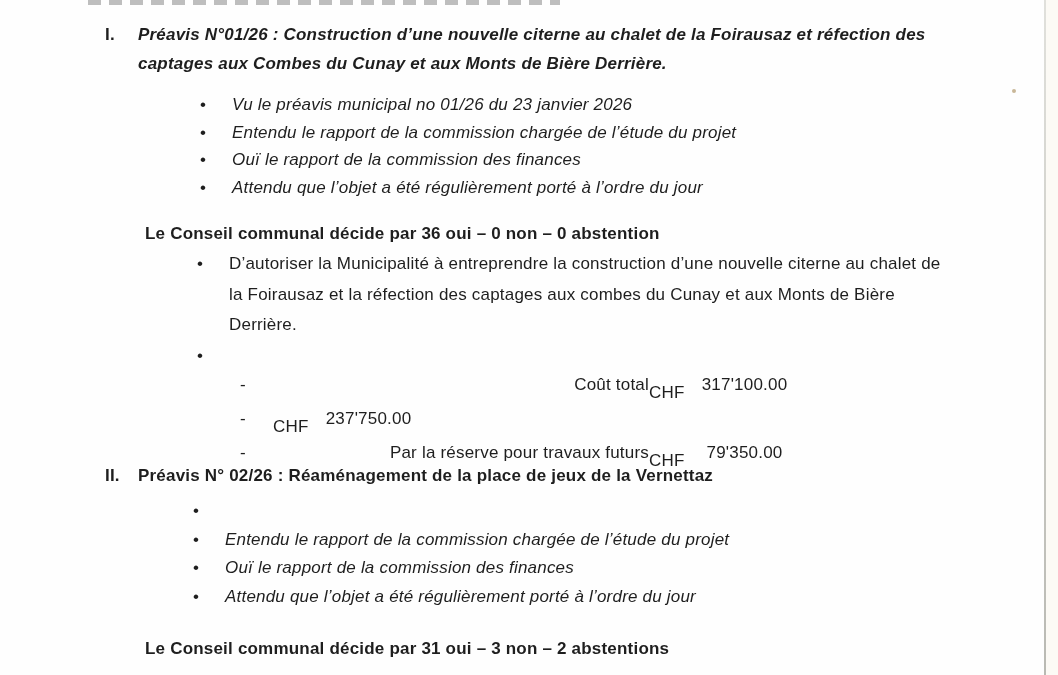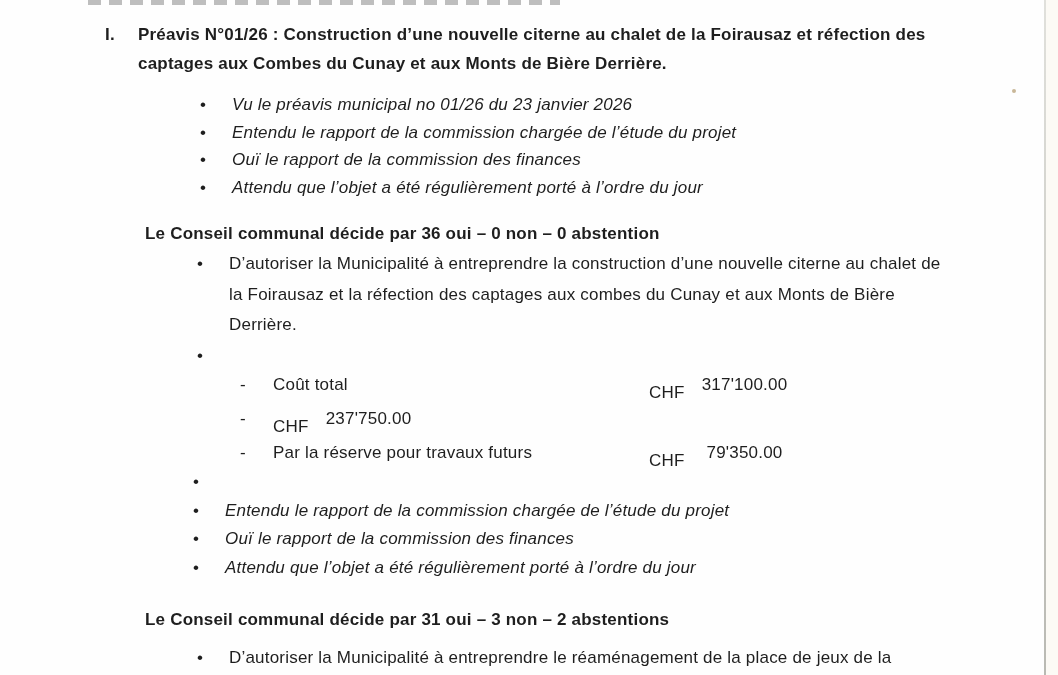--- a/index.html
+++ b/index.html
@@ -22,42 +22,42 @@
   .speck{position:absolute;left:1012px;top:89px;width:4px;height:4px;border-radius:50%;
     background:#b39a6e;opacity:.7;filter:blur(.5px);}
 
   .sec{position:absolute;left:105px;width:905px;font-size:17px;letter-spacing:.2px;}
   .sec1{top:20px;}
   .sec2{top:461px;}
 
   .hrow{display:flex;}
   .numeral{width:33px;font-weight:bold;flex:0 0 auto;line-height:29px;}
   .title{font-weight:bold;line-height:29px;}
-  .sec1 .title{width:852px;}
+  .sec1 .title{width:852px;font-style:italic;}
   .sec2 .title{width:860px;}
 
   .considerations{margin:13px 0 0 95px;font-style:italic;}
   .sec2 .considerations{margin-top:7px;margin-left:88px;}
   .crow{display:flex;line-height:27.5px;}
   .bullet{width:32px;flex:0 0 auto;font-style:normal;}
   .sec2 .crow{line-height:28.5px;}
 
   .decision-head{font-weight:bold;margin:21px 0 0 40px;line-height:24px;}
   .sec2 .decision-head{margin-top:26px;}
 
   .decisions{margin:3px 0 0 92px;}
   .drow{display:flex;line-height:30.5px;}
   .dtext{width:718px;}
   .sec2 .decisions{margin-top:11px;}
   .sec2 .dtext{width:738px;}
 
   .fin{margin:1px 0 0 135px;width:556px;}
   .frow{display:flex;line-height:26px;}
   .dash{width:33px;flex:0 0 auto;}
-  .flabel{width:376px;flex:0 0 auto;}
+  .flabel{width:376px;flex:0 0 auto;text-align:right;}
   .cur{width:48px;flex:0 0 auto;margin-top:8px;}
   .val{width:95px;flex:0 0 auto;text-align:center;}
 </style>
 </head>
 <body>
 
 <div class="page">
 
   <div class="top-remnant"></div>
   <div class="right-shade"></div>
@@ -116,20 +116,24 @@
       <div class="frow">
         <span class="dash">-</span>
         <span class="flabel">Par la réserve pour travaux futurs</span>
         <span class="cur">CHF</span>
         <span class="val">79'350.00</span>
       </div>
     </div>
   </div>
 
   <div class="sec sec2">
+    <div class="hrow">
+      <span class="numeral">II.</span>
+      <span class="title">Préavis N° 02/26 : Réaménagement de la place de jeux de la Vernettaz</span>
+    </div>
 
     <div class="considerations">
       <div class="crow">
         <span class="bullet">•</span>
       </div>
       <div class="crow">
         <span class="bullet">•</span>
         <span>Entendu le rapport de la commission chargée de l’étude du projet</span>
       </div>
       <div class="crow">

